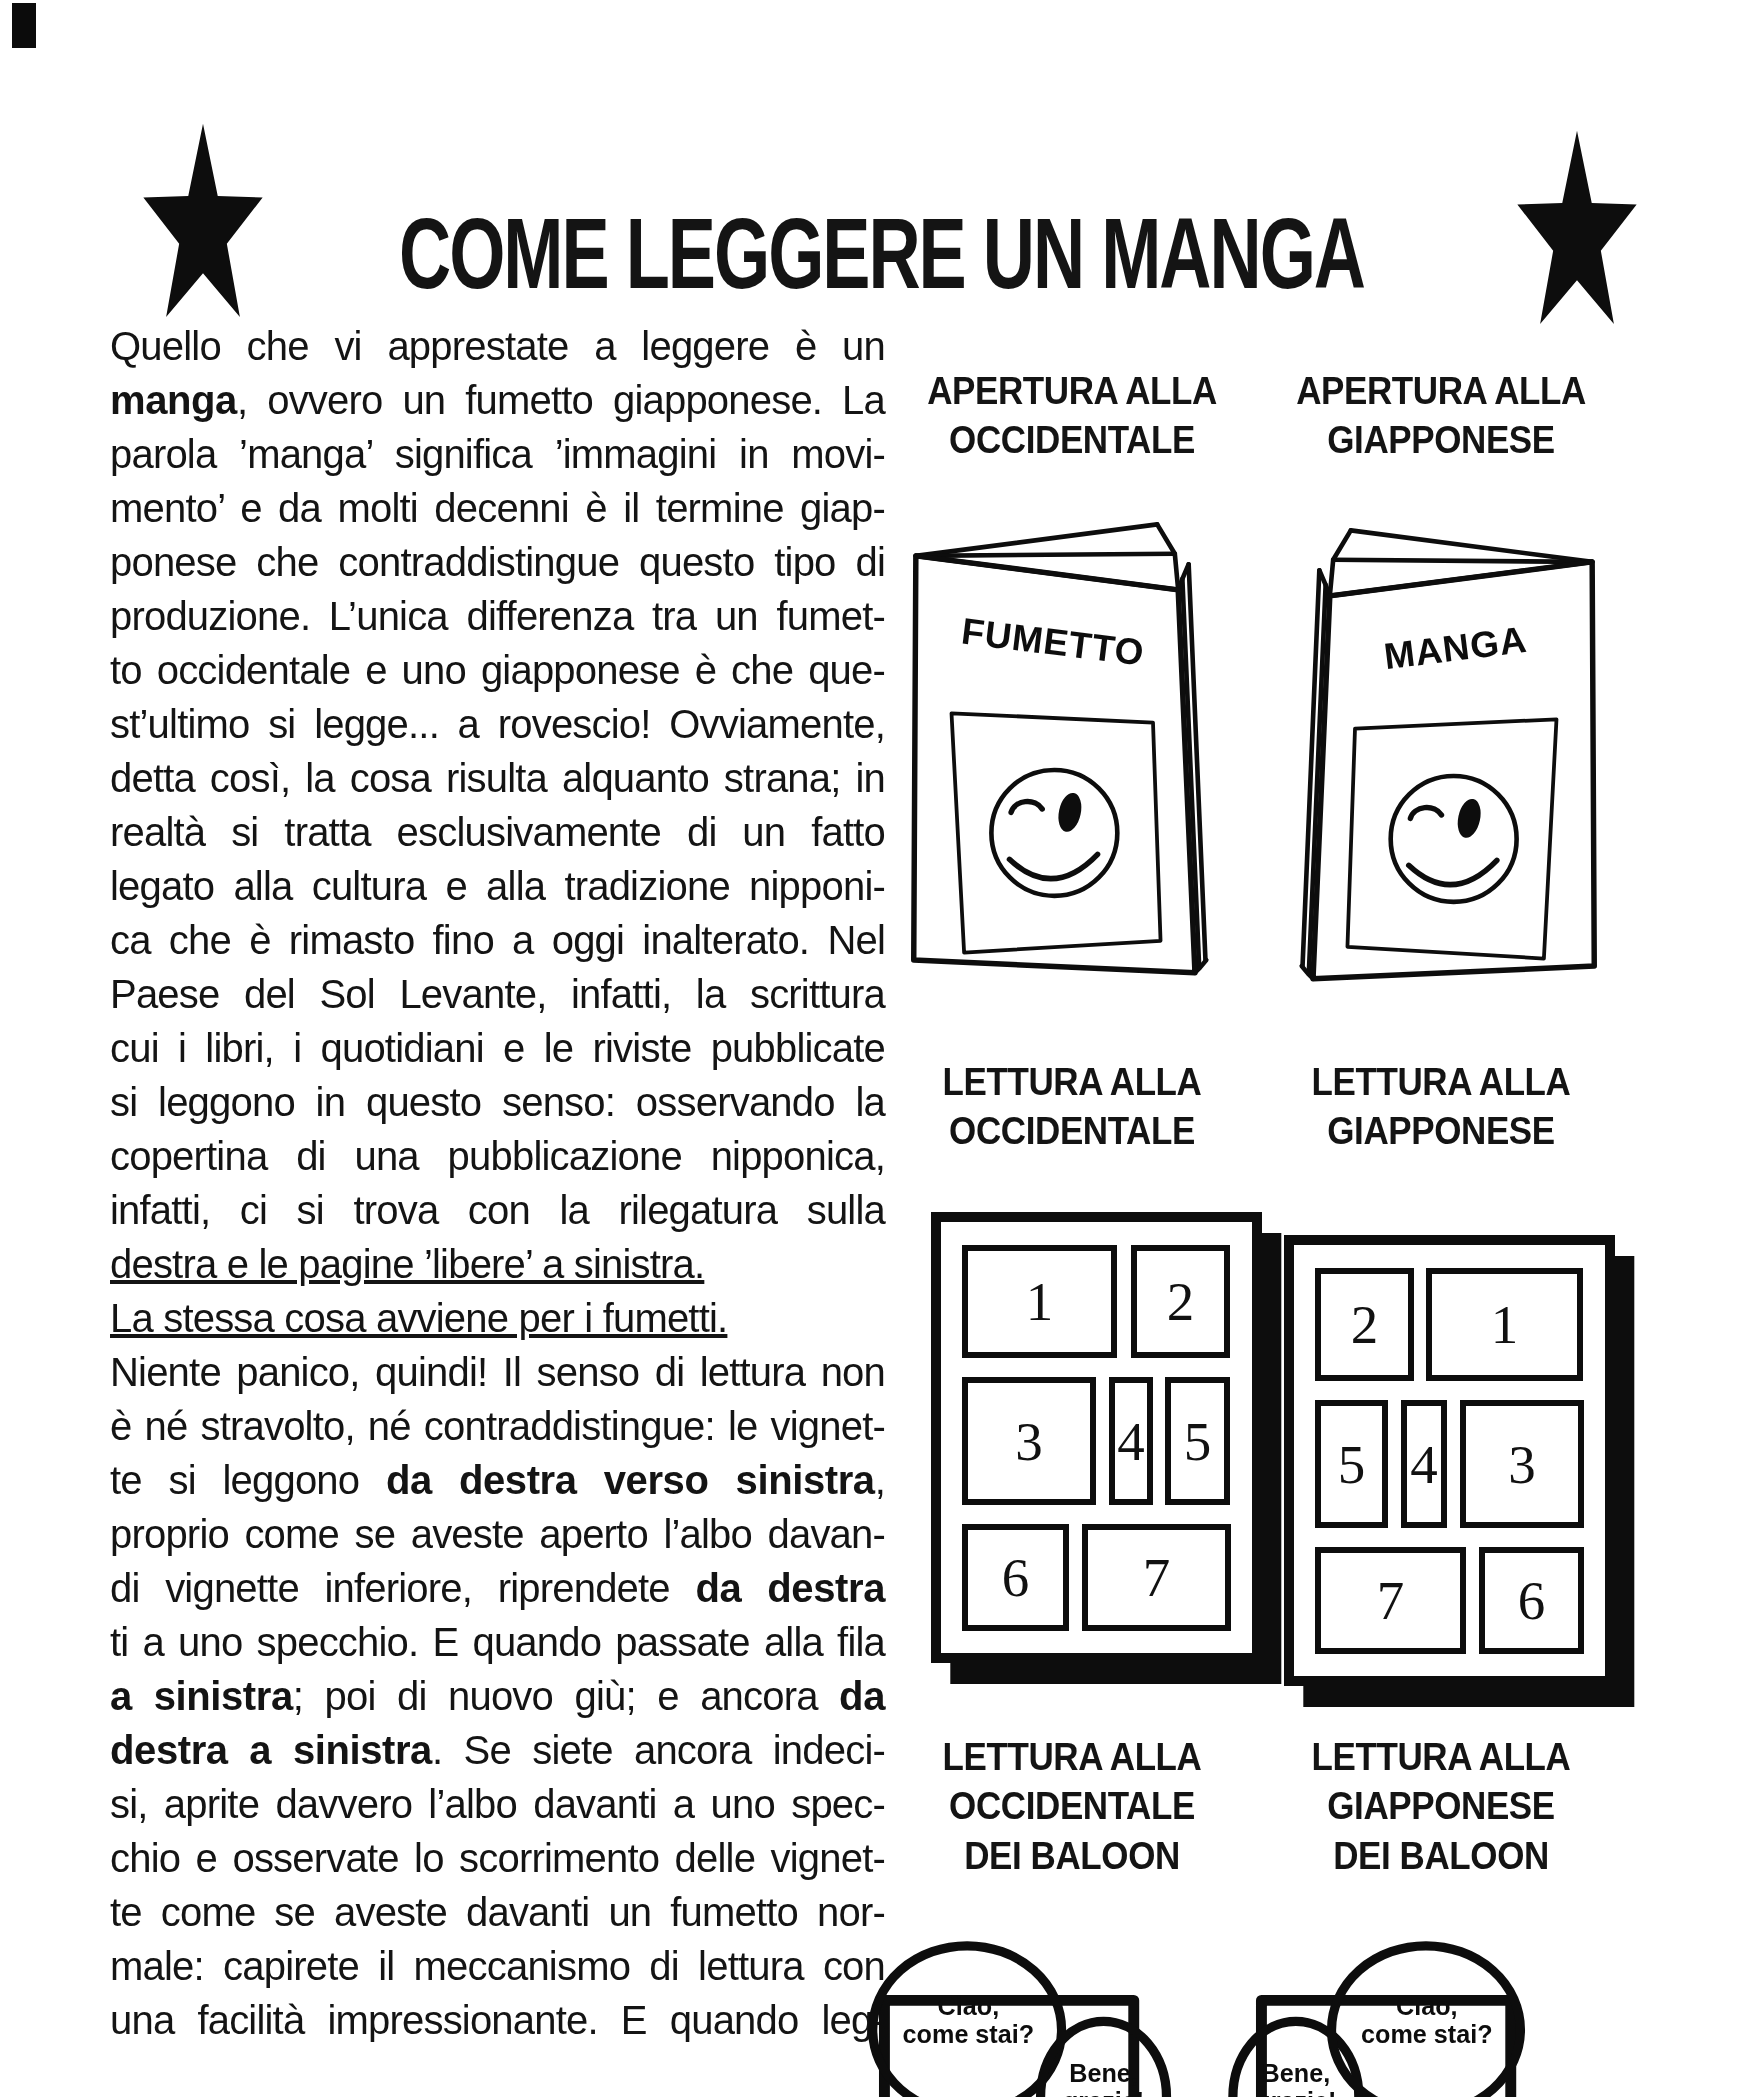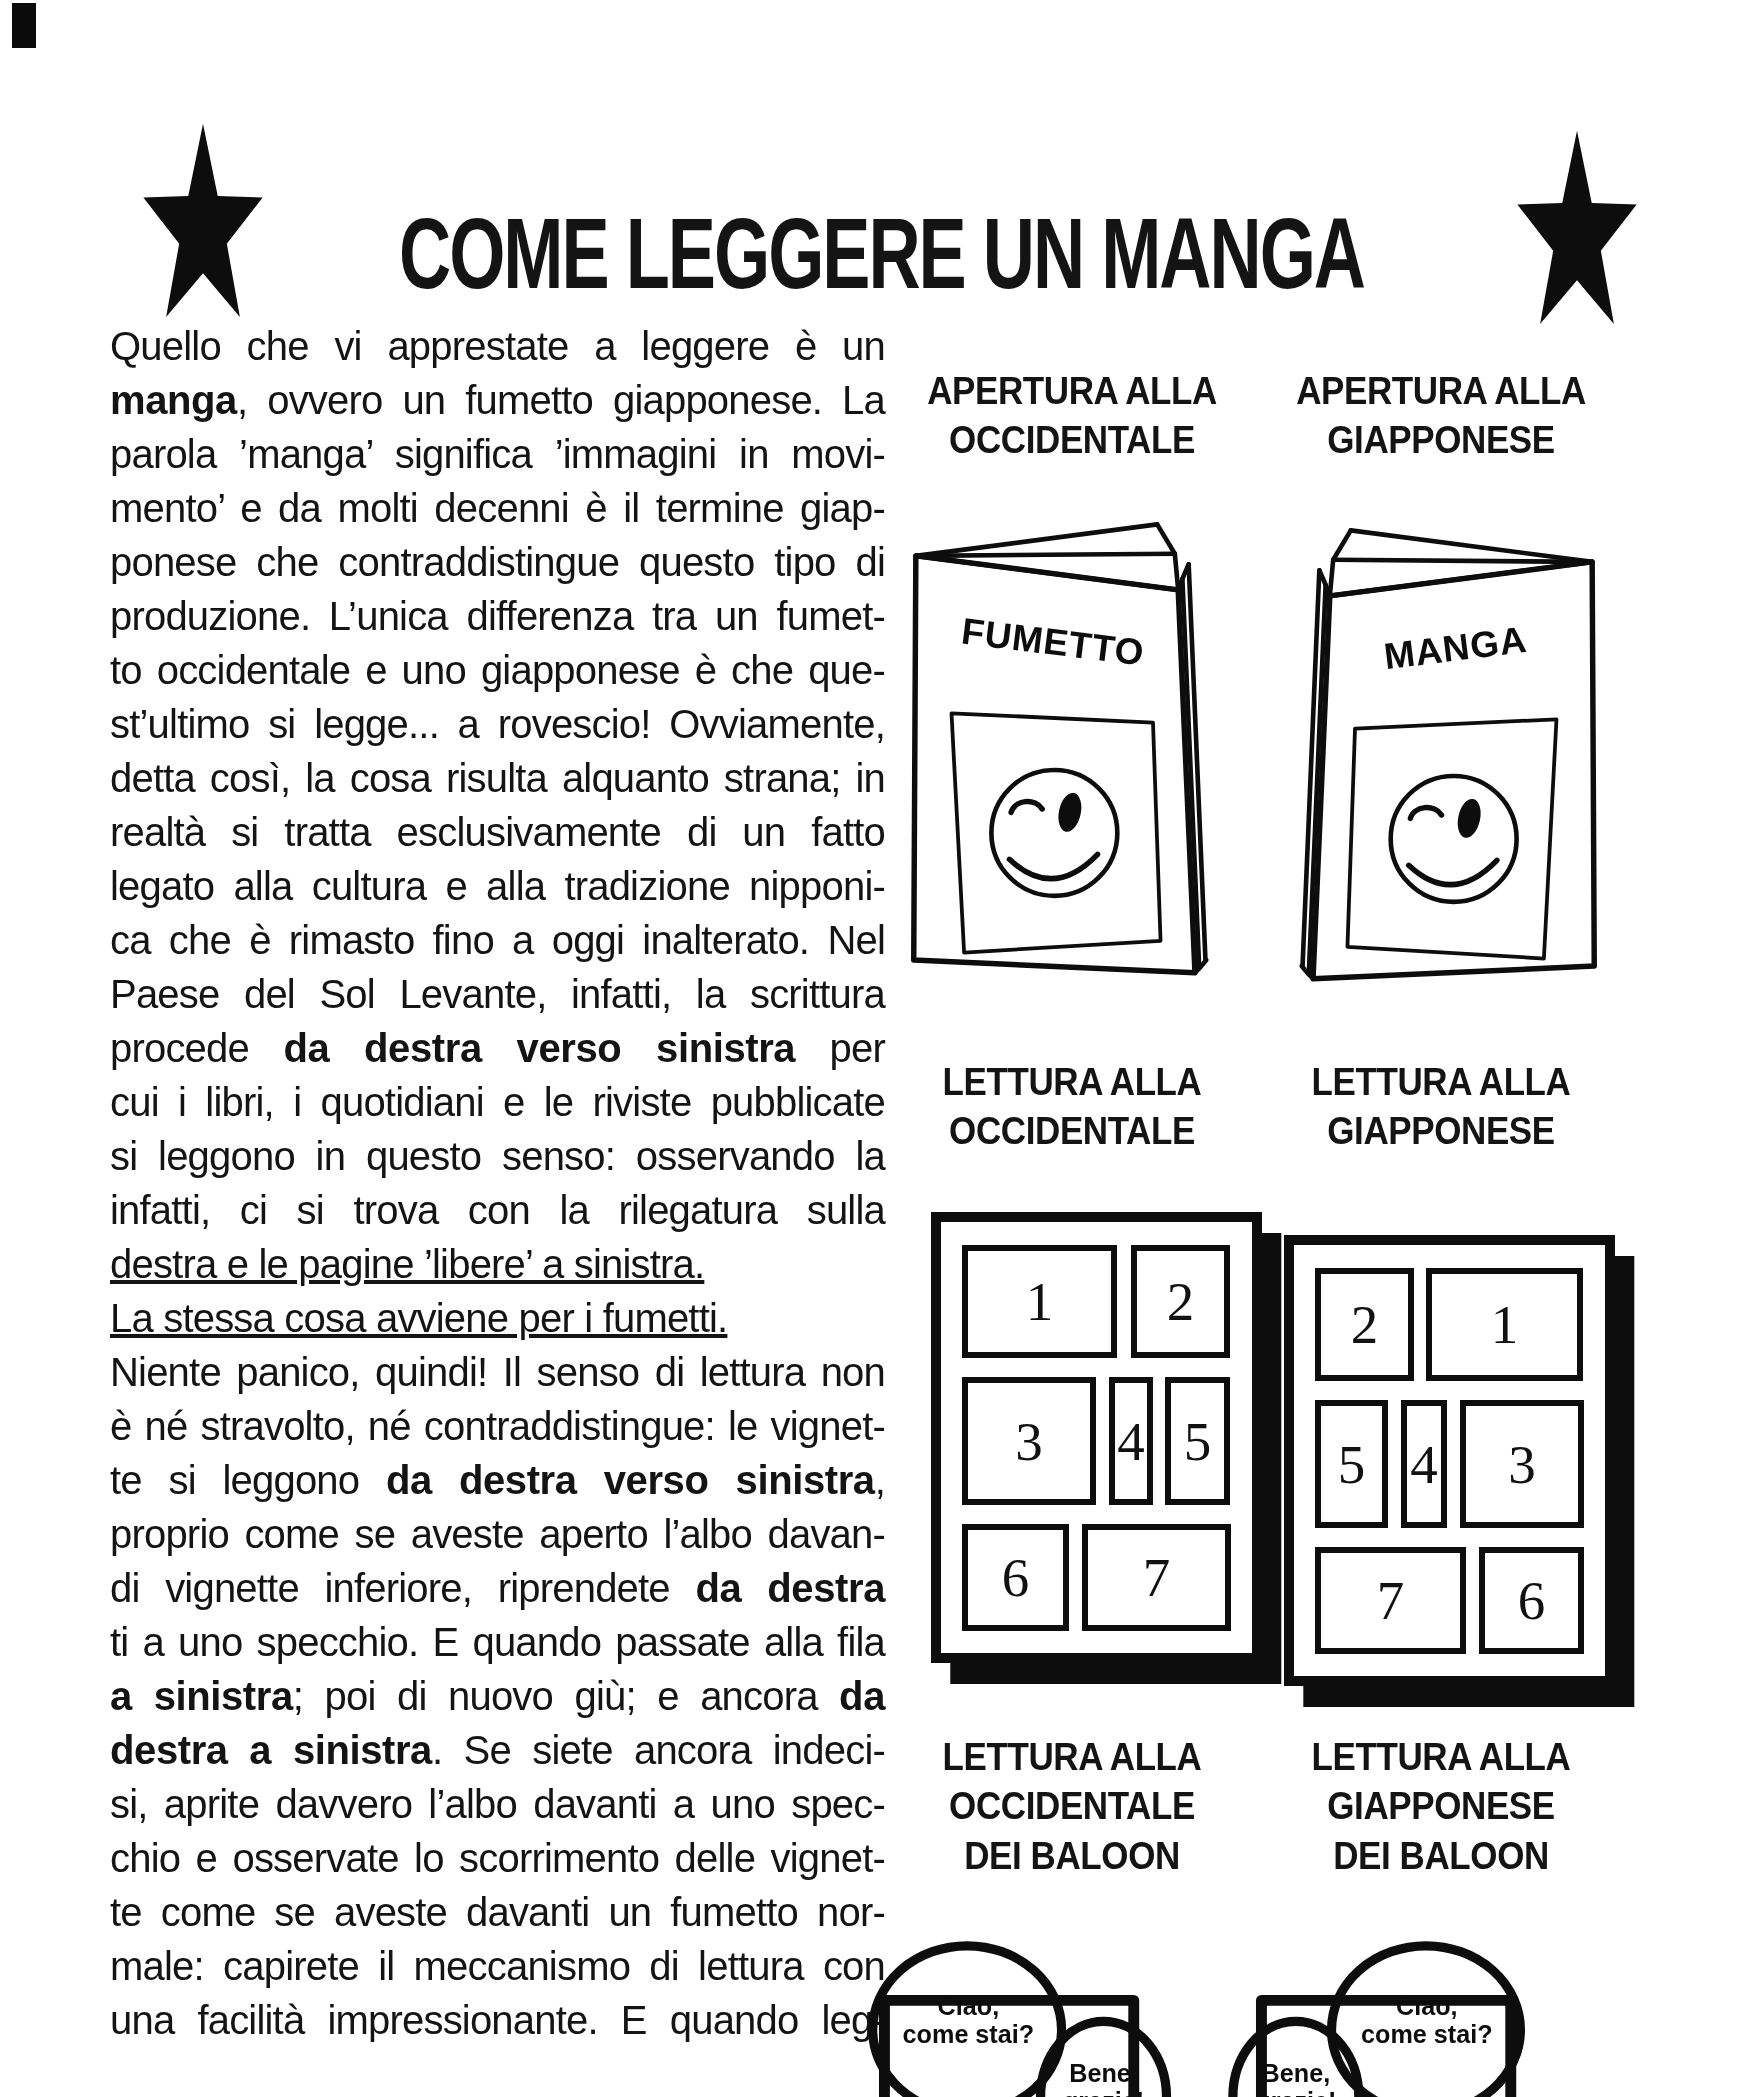--- a/index.html
+++ b/index.html
@@ -59,23 +59,23 @@
     <div class="art-line"><span>mento’ e da molti decenni è il termine giap-</span></div>
     <div class="art-line"><span>ponese che contraddistingue questo tipo di</span></div>
     <div class="art-line"><span>produzione. L’unica differenza tra un fumet-</span></div>
     <div class="art-line"><span>to occidentale e uno giapponese è che que-</span></div>
     <div class="art-line"><span>st’ultimo si legge... a rovescio! Ovviamente,</span></div>
     <div class="art-line"><span>detta così, la cosa risulta alquanto strana; in</span></div>
     <div class="art-line"><span>realtà si tratta esclusivamente di un fatto</span></div>
     <div class="art-line"><span>legato alla cultura e alla tradizione nipponi-</span></div>
     <div class="art-line"><span>ca che è rimasto fino a oggi inalterato. Nel</span></div>
     <div class="art-line"><span>Paese del Sol Levante, infatti, la scrittura</span></div>
-    <div class="art-line"><span>procede </span><span class="b">da destra verso sinistra</span><span> per</span></div>
     <div class="art-line"><span>cui i libri, i quotidiani e le riviste pubblicate</span></div>
     <div class="art-line"><span>si leggono in questo senso: osservando la</span></div>
+    <div class="art-line"><span>copertina di una pubblicazione nipponica,</span></div>
     <div class="art-line"><span>infatti, ci si trova con la rilegatura sulla</span></div>
     <div class="art-line nj"><span>destra e le pagine ’libere’ a sinistra.</span></div>
     <div class="art-line nj"><span>La stessa cosa avviene per i fumetti.</span></div>
     <div class="art-line"><span>Niente panico, quindi! Il senso di lettura non</span></div>
     <div class="art-line"><span>è né stravolto, né contraddistingue: le vignet-</span></div>
     <div class="art-line"><span>te si leggono </span><span class="b">da destra verso sinistra</span><span>,</span></div>
     <div class="art-line"><span>proprio come se aveste aperto l’albo davan-</span></div>
     <div class="art-line"><span>di vignette inferiore, riprendete </span><span class="b">da destra</span></div>
     <div class="art-line"><span>ti a uno specchio. E quando passate alla fila</span></div>
     <div class="art-line"><span class="b">a sinistra</span><span>; poi di nuovo giù; e ancora </span><span class="b">da</span></div>

